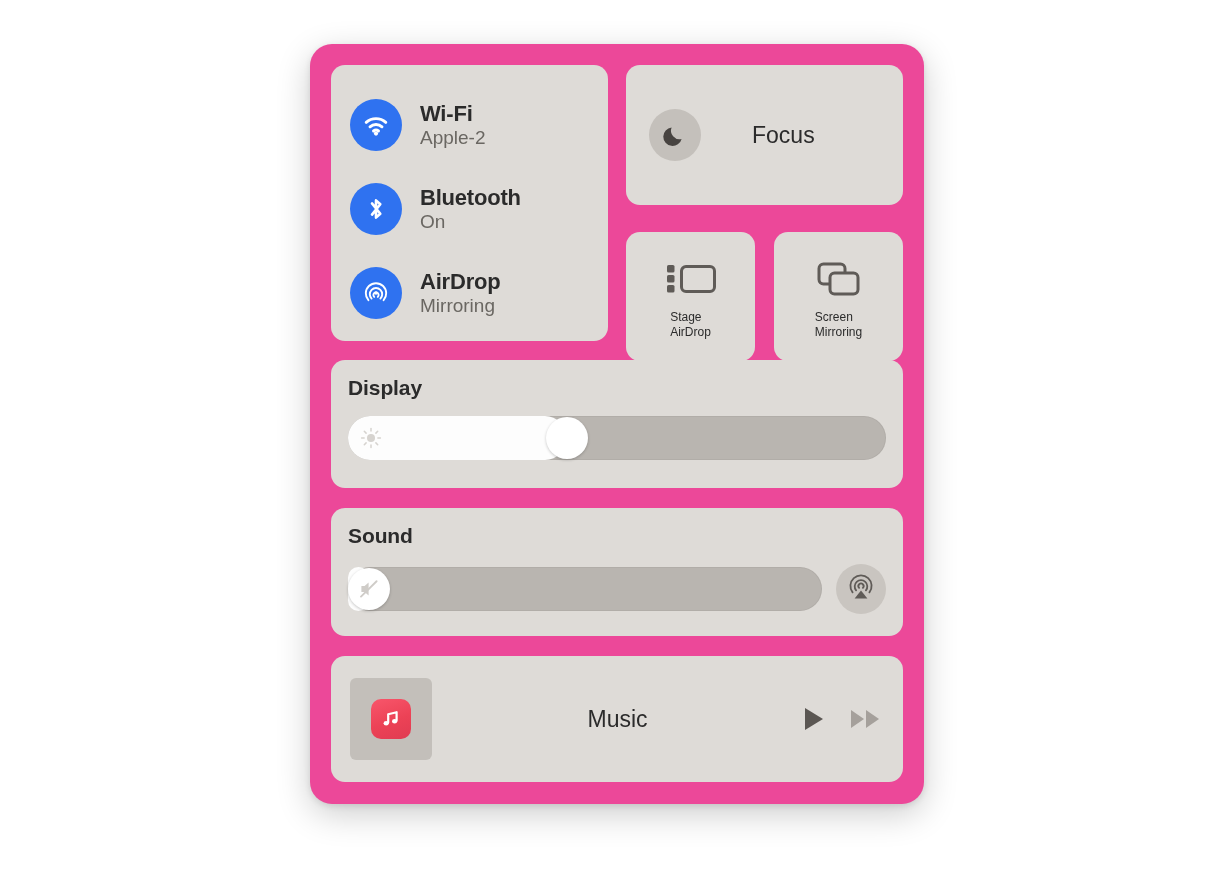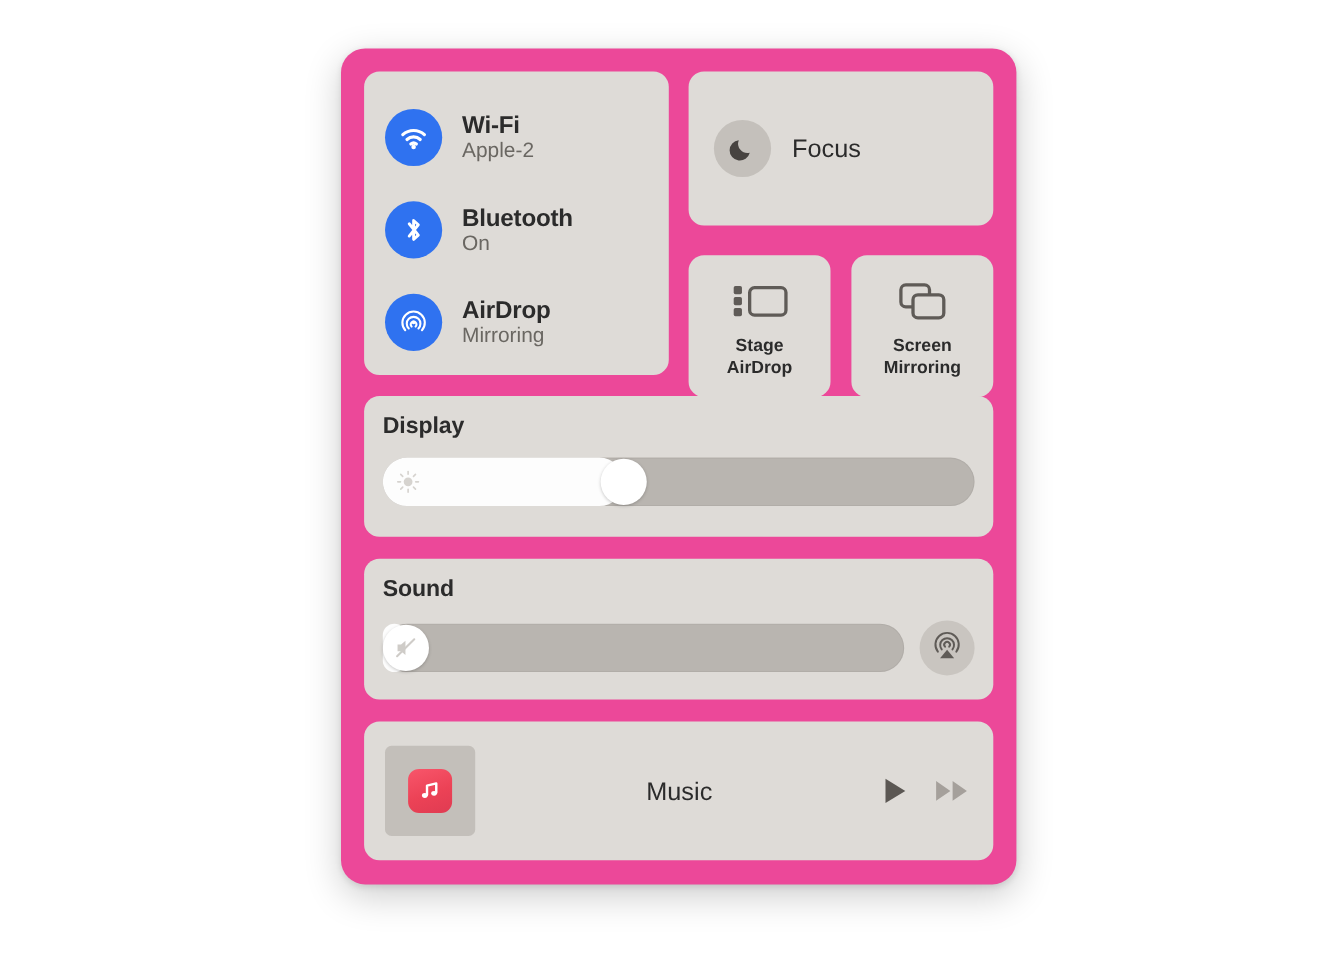--- a/index.html
+++ b/index.html
@@ -80,20 +80,21 @@
 
   
   #focus-tile {
     left: 316px;
     top: 21px;
     width: 277px;
     height: 140px;
     display: flex;
     align-items: center;
     padding-left: 23px;
+    gap: 32px;
   }
   .focus-badge {
     width: 52px;
     height: 52px;
     border-radius: 50%;
     background: #c4c0bb;
     display: flex;
     align-items: center;
     justify-content: center;
     flex: 0 0 52px;
@@ -128,25 +129,24 @@
     box-sizing: border-box;
   }
   .square-icon {
     height: 42px;
     display: flex;
     align-items: center;
     justify-content: center;
     margin-bottom: 10px;
   }
   .square-label {
-    font-size: 16px;
+    font-size: 12px;
     line-height: 1.24;
     color: #2b2b2b;
-    text-align: center;
-    font-weight: 700;
+    font-weight: 400;
   }
 
   
   #display-tile {
     left: 21px;
     top: 316px;
     width: 572px;
     height: 128px;
     padding: 16px 17px 0 17px;
   }

